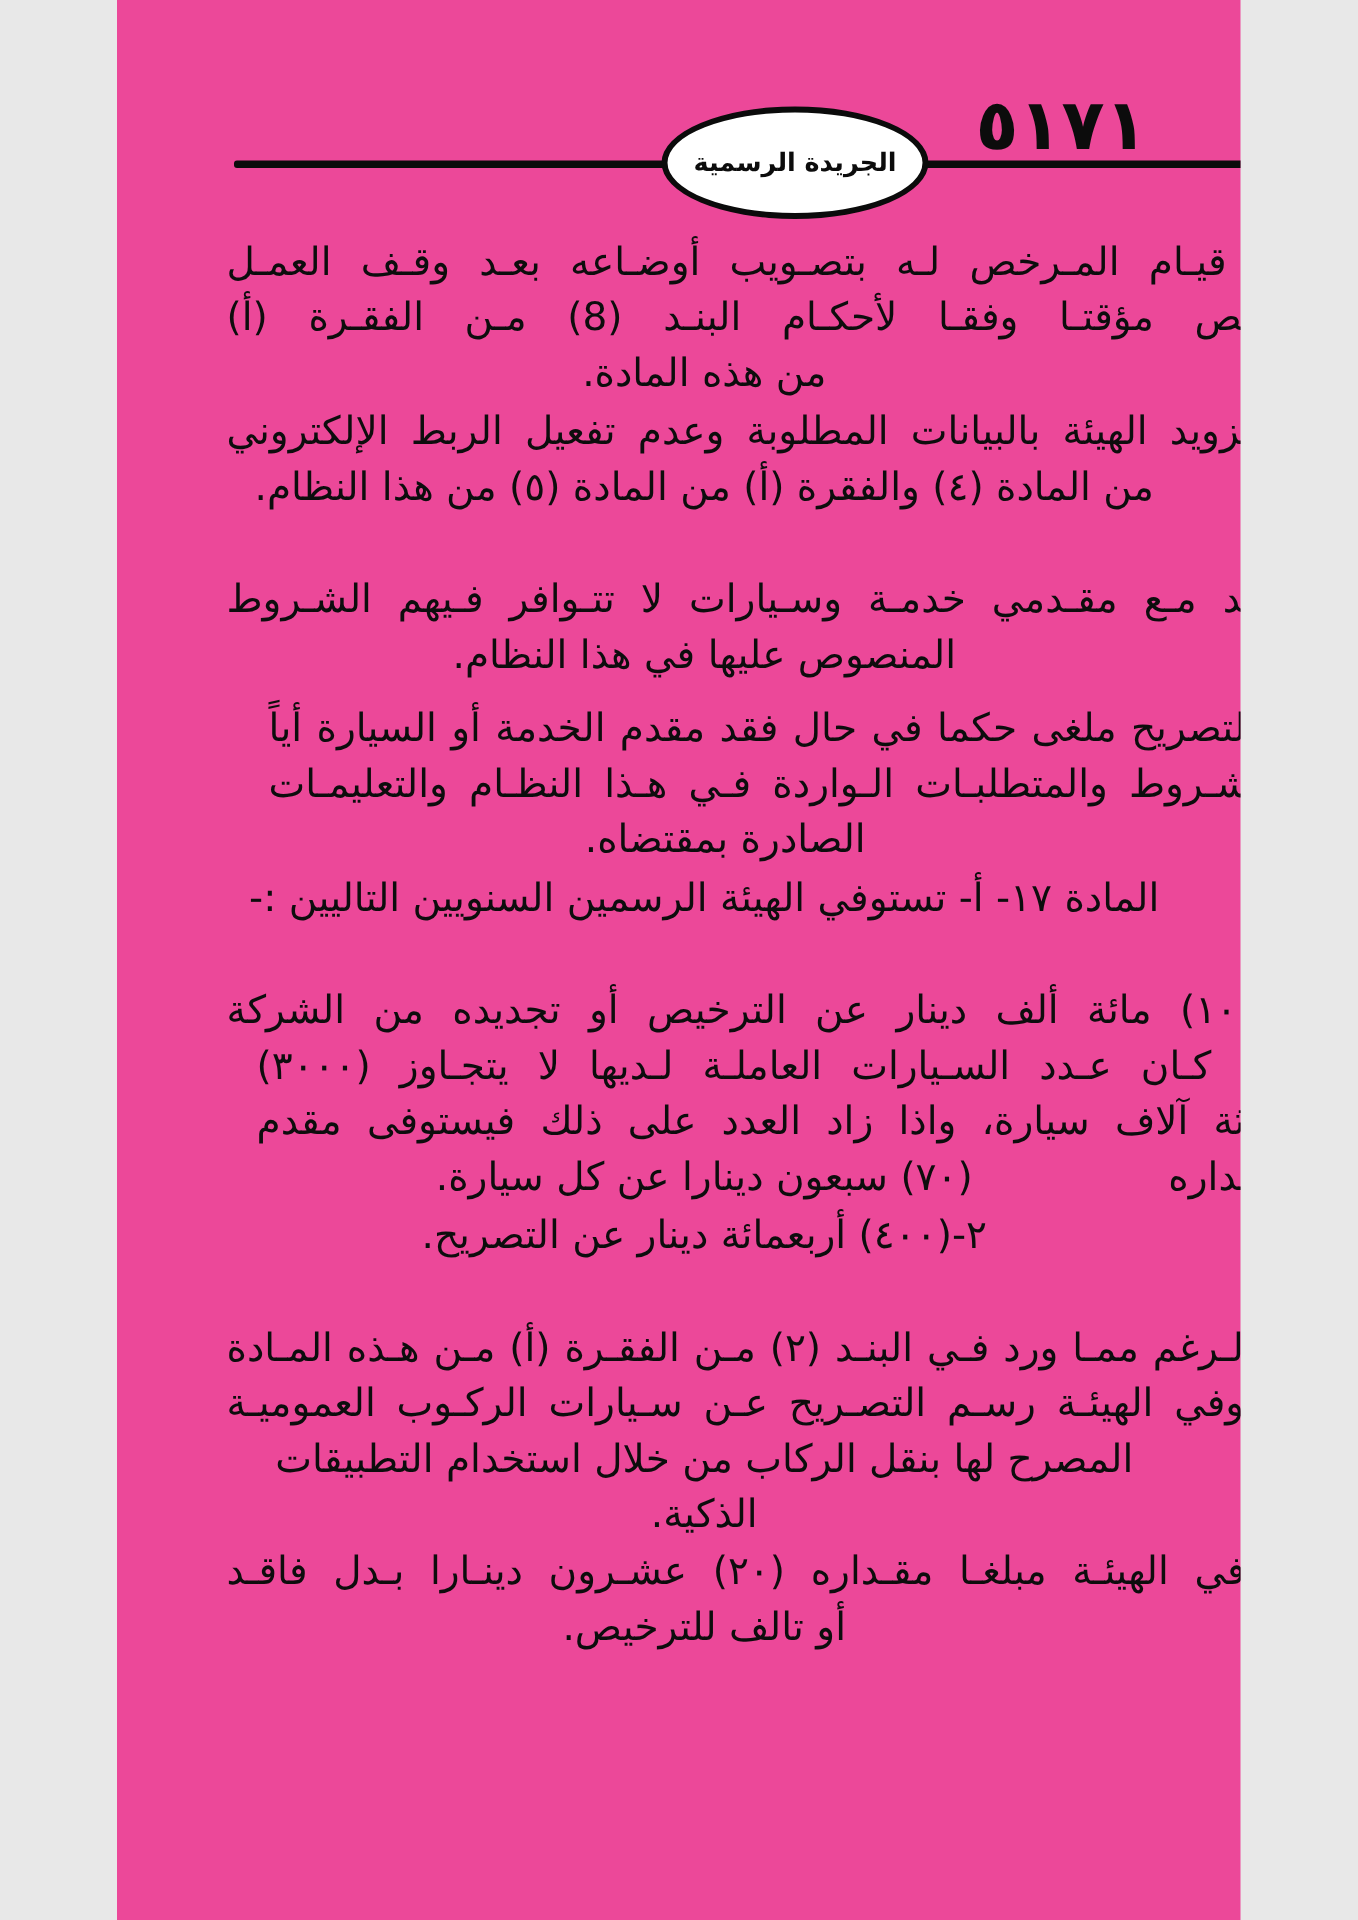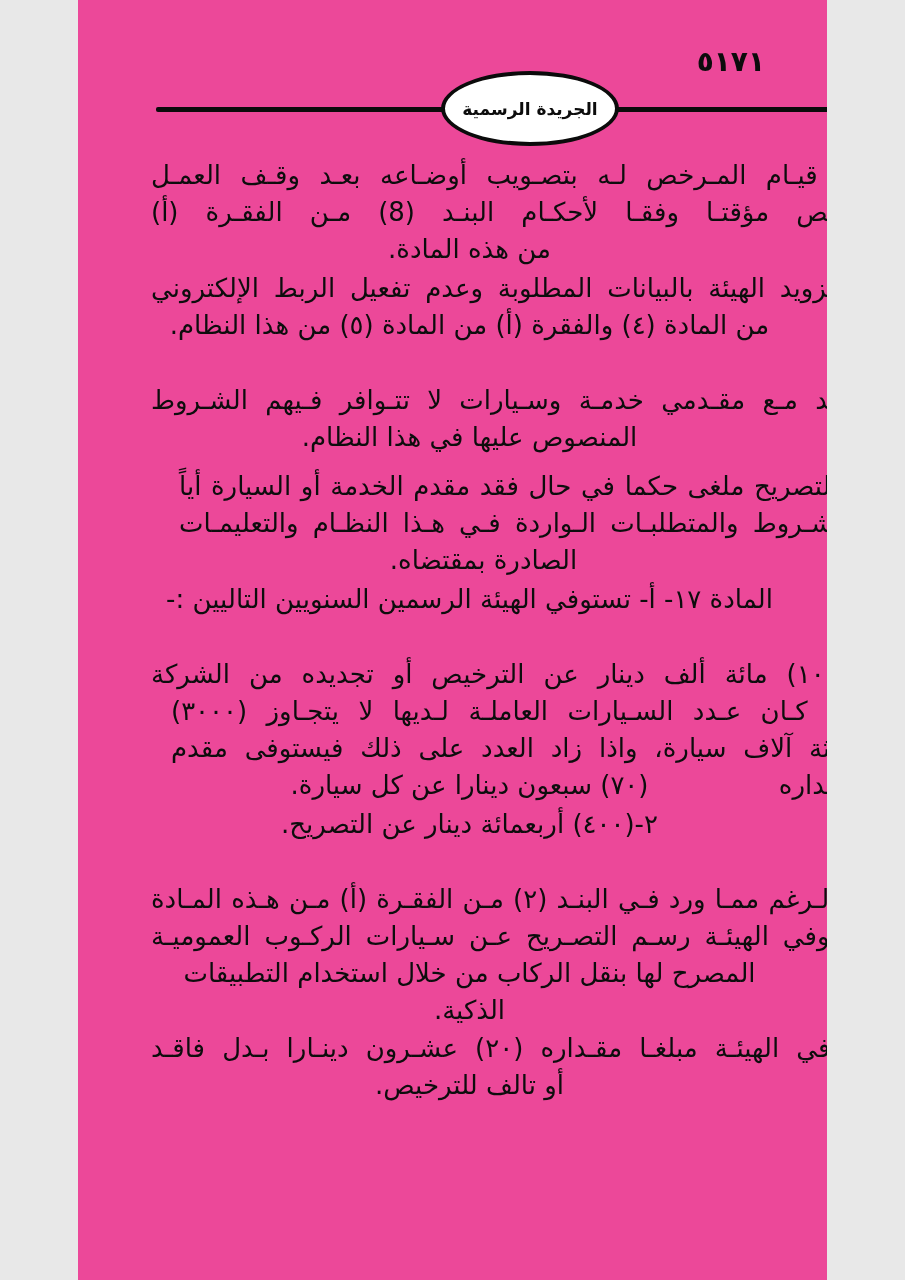--- a/index.html
+++ b/index.html
@@ -17,22 +17,22 @@
     position:absolute;left:363px;top:71px;width:178px;height:75px;
     background:#ffffff;border:4px solid #0b0b0b;border-radius:50%;
     display:flex;align-items:center;justify-content:center;z-index:2;
     box-sizing:border-box;
   }
   .oval-badge .badge-label{
     direction:rtl;font-weight:bold;font-size:17px;line-height:1;
     padding-top:2px;
   }
   .page-number{
-    position:absolute;top:48px;right:62px;z-index:3;
-    direction:rtl;font-weight:bold;font-size:28px;line-height:1;
+    position:absolute;top:60px;right:62px;z-index:3;
+    direction:rtl;font-weight:bold;font-size:47px;line-height:1;
     letter-spacing:2px;
   }
   
   .doc{
     position:absolute;top:157px;left:73px;width:782px;
     direction:rtl;font-weight:normal;font-size:26px;color:#0d0d0d;
   }
   .para{margin:0;}
   .line{
     line-height:37px;height:37px;overflow:visible;

